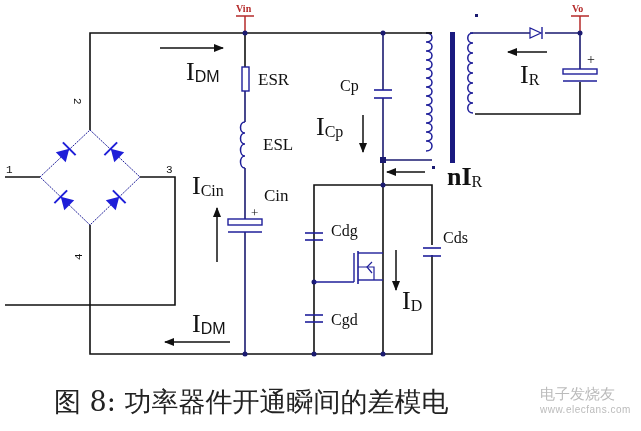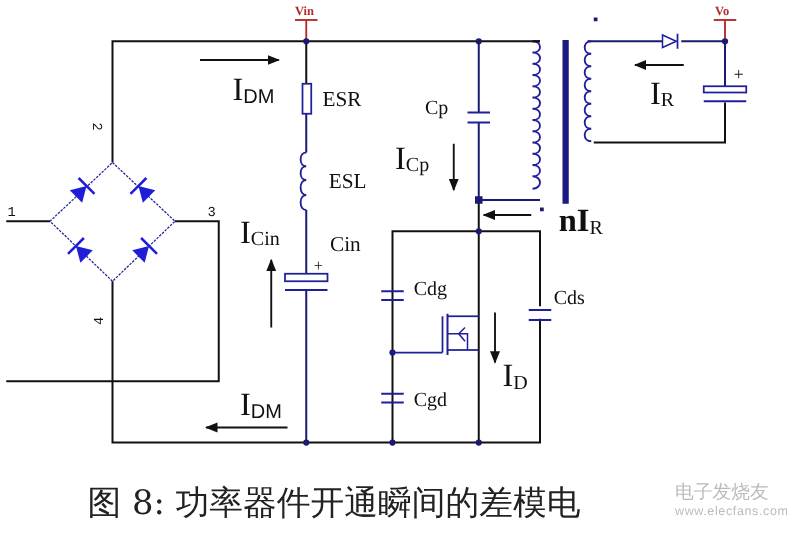--- a/index.html
+++ b/index.html
@@ -5,21 +5,21 @@
     html, body { margin: 0; padding: 0; background: #ffffff; }
     body { width: 641px; height: 431px; overflow: hidden; position: relative; }
     #diagram { position: absolute; left: 0; top: 0; width: 641px; height: 431px; }
     .wire { stroke: #111111; stroke-width: 1.6; fill: none; }
     .bwire { stroke: #1a1a70; stroke-width: 1.6; fill: none; }
     .blue { stroke: #1f1f9a; fill: none; stroke-width: 1.5; }
     .dot { fill: #1a1a70; }
     .label { font-family: "Liberation Serif", serif; fill: #111111; }
     .pin { font-family: "Liberation Mono", monospace; fill: #111111; font-size: 11px; }
     .rail { font-family: "Liberation Serif", serif; fill: #b52a2a; font-size: 10px; font-weight: bold; }
-    .caption { position: absolute; left: 70px; top: 384px; font-family: "DejaVu Serif", serif; font-size: 27px; color: #222222; white-space: nowrap; letter-spacing: 0px; }
+    .caption { position: absolute; left: 54px; top: 384px; font-family: "DejaVu Serif", serif; font-size: 27px; color: #222222; white-space: nowrap; letter-spacing: 0px; }
     .watermark { position: absolute; left: 540px; top: 386px; font-family: Liberation Sans, sans-serif; color: #bbbbbb; font-size: 15px; line-height: 16px; }
     .watermark .url { font-size: 10px; letter-spacing: 0.5px; }
   </style>
 </head>
 <body>
 
 <svg id="diagram" viewBox="0 0 641 431" xmlns="http://www.w3.org/2000/svg">
   <defs>
     <marker id="arrow" markerWidth="10" markerHeight="10" refX="9" refY="5" orient="auto" markerUnits="userSpaceOnUse">
       <path d="M0,1 L10,5 L0,9 Z" fill="#111111"></path>

